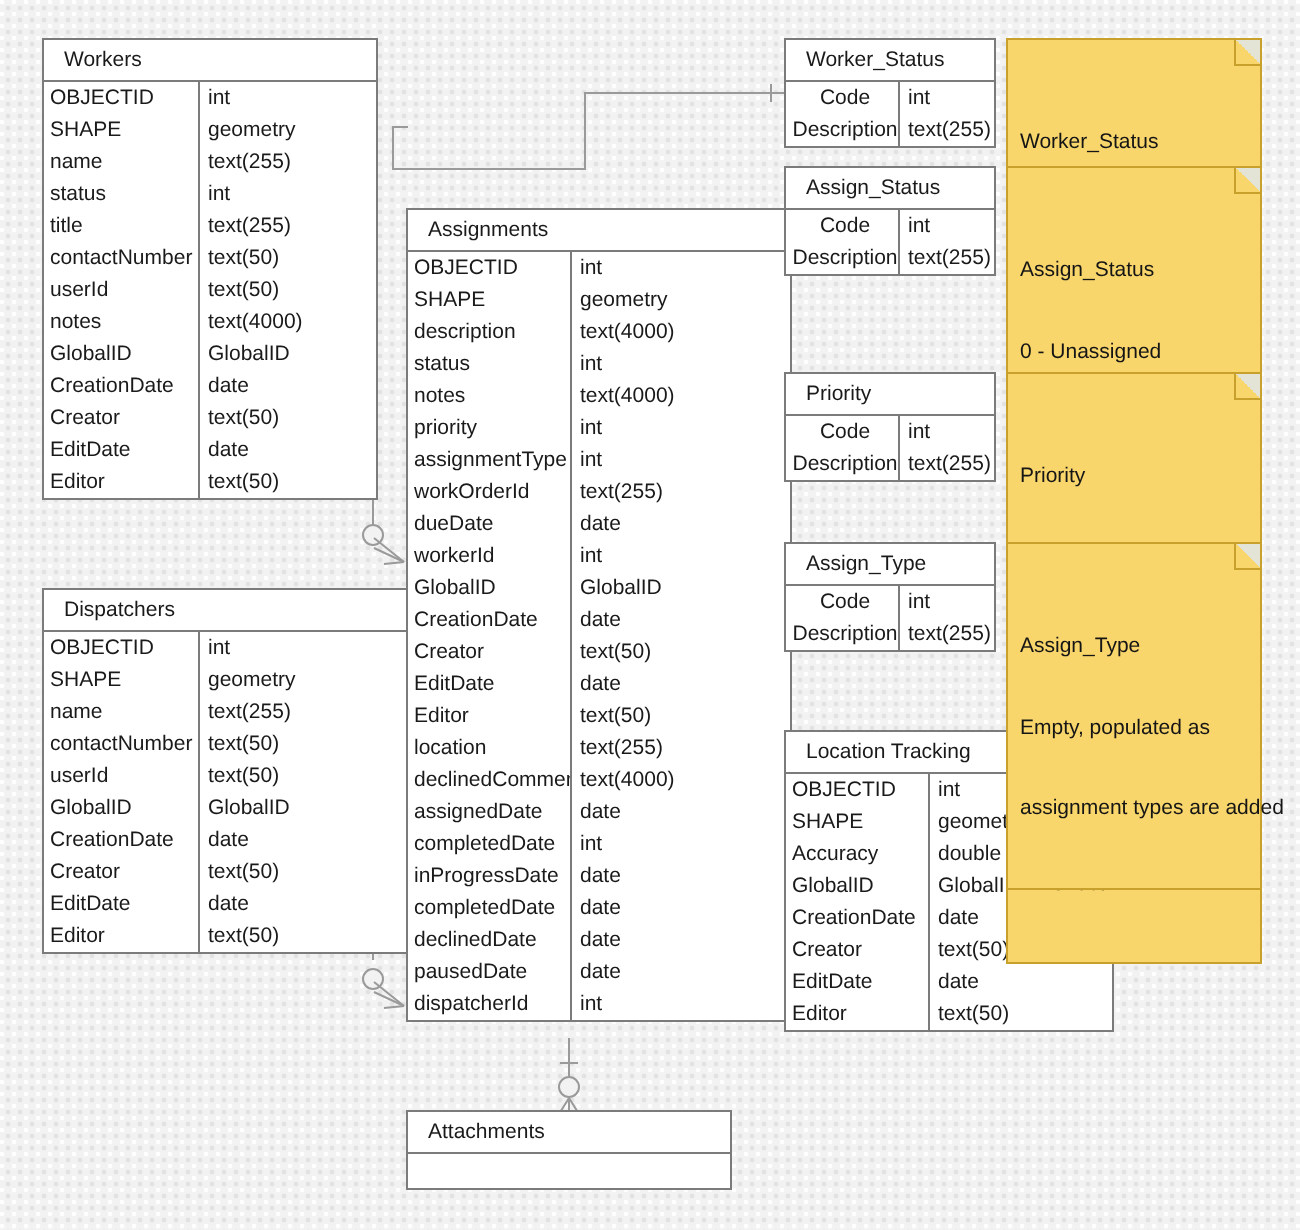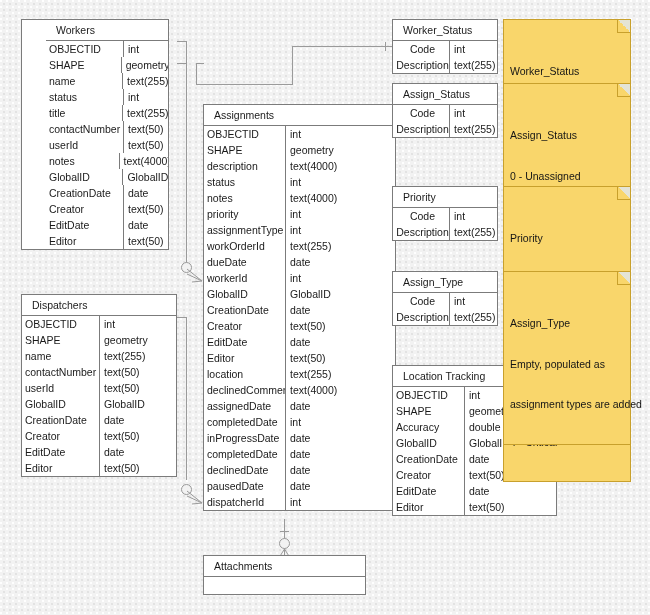--- a/index.html
+++ b/index.html
@@ -155,21 +155,21 @@
   <div class="crow" style="left:276px;top:548px;">
     <svg width="17" height="14" viewBox="0 0 17 14">
         <g stroke="#9a9a9a" stroke-width="1" fill="none">
           <path d="M8.5 1 L1 13"></path>
           <path d="M8.5 1 L16 13"></path>
           <path d="M8.5 1 L8.5 13"></path>
         </g>
       </svg>
   </div>
 
-  <div class="ent w-wide" style="left:21px;top:19px;width:148px;padding-left:24px;">
+  <div class="ent w-wide" style="left:21px;top:19px;width:168px;">
     <div class="title">Workers</div>
     <div class="rows">
         <div class="row">
           <span class="fname">OBJECTID</span>
           <span class="ftype">int</span>
         </div>
         <div class="row">
           <span class="fname">SHAPE</span>
           <span class="ftype">geometry</span>
         </div>
@@ -213,21 +213,21 @@
           <span class="fname">EditDate</span>
           <span class="ftype">date</span>
         </div>
         <div class="row">
           <span class="fname">Editor</span>
           <span class="ftype">text(50)</span>
         </div>
       </div>
   </div>
 
-  <div class="ent w-wide" style="left:21px;top:294px;width:156px;">
+  <div class="ent w-wide" style="left:21px;top:294px;width:183px;">
     <div class="title">Dispatchers</div>
     <div class="rows">
         <div class="row">
           <span class="fname">OBJECTID</span>
           <span class="ftype">int</span>
         </div>
         <div class="row">
           <span class="fname">SHAPE</span>
           <span class="ftype">geometry</span>
         </div>

